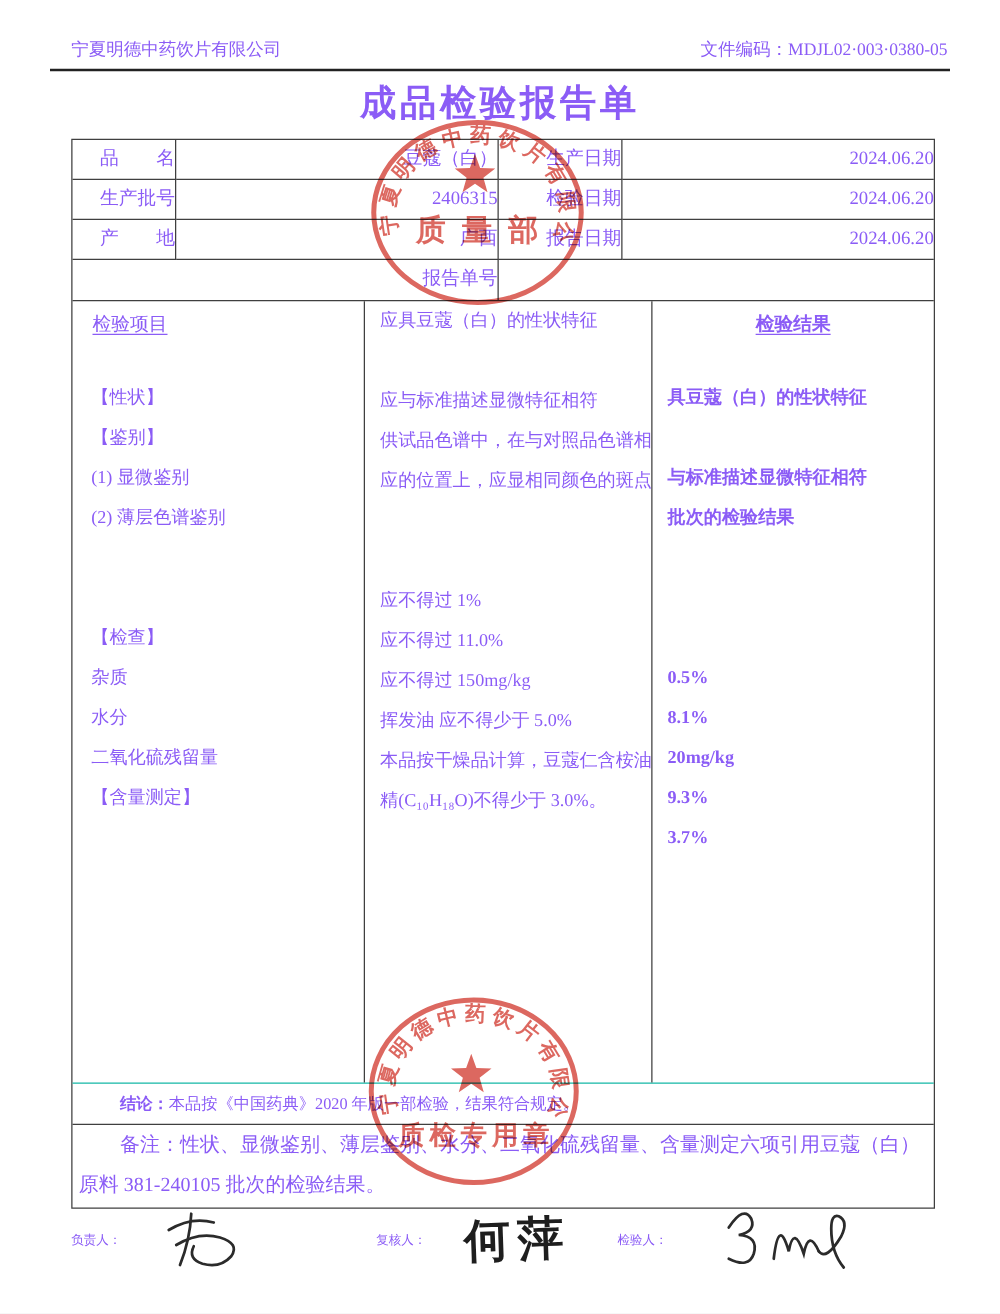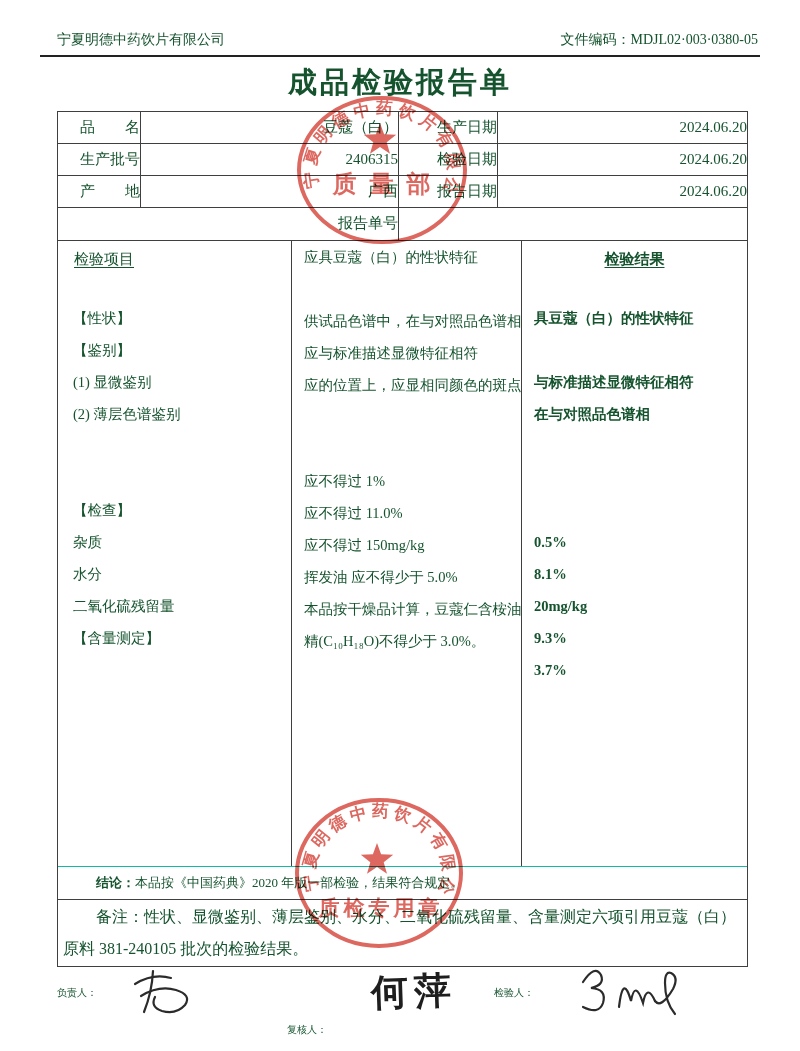--- a/index.html
+++ b/index.html
@@ -1,18 +1,18 @@
 <!DOCTYPE html>
 <html><head>
 <meta charset="utf-8">
 <style>
   * { margin:0; padding:0; box-sizing:border-box; }
   body { background:#e8e8e8; font-family:"Liberation Serif","DejaVu Serif",serif; }
   .page { position:relative; width:800px; height:1051px; background:#ffffff; margin:0 auto;
-          color:#14532d; overflow:hidden; }
+          color:#8b5cf6; overflow:hidden; }
 
   
   .doc-header { position:absolute; left:57px; right:42px; top:31px; display:flex;
                 justify-content:space-between; font-size:14px; }
   .header-rule { position:absolute; left:40px; right:40px; top:55px; border-top:2px solid #222; }
   .doc-title { position:absolute; left:0; right:0; top:63px; text-align:center;
                font-size:29px; font-weight:bold; letter-spacing:3px; }
 
   
   .doc-table { position:absolute; left:57px; top:111px; width:691px; height:856px;
@@ -109,40 +109,40 @@
             <div class="ins-line">二氧化硫残留量</div>
             <div class="ins-line">【含量测定】</div>
             <div class="ins-line">&nbsp;</div>
             <div class="ins-line">&nbsp;</div>
           </div>
       </div>
       <div class="mcol mcol2">
         <div class="col-body">
             <div class="ins-line">应具豆蔻（白）的性状特征</div>
             <div class="ins-line">&nbsp;</div>
+            <div class="ins-line">应与标准描述显微特征相符</div>
             <div class="ins-line">供试品色谱中，在与对照品色谱相</div>
-            <div class="ins-line">应与标准描述显微特征相符</div>
             <div class="ins-line">应的位置上，应显相同颜色的斑点</div>
             <div class="ins-line">&nbsp;</div>
             <div class="ins-line">&nbsp;</div>
             <div class="ins-line">应不得过 1%</div>
             <div class="ins-line">应不得过 11.0%</div>
             <div class="ins-line">应不得过 150mg/kg</div>
             <div class="ins-line">挥发油 应不得少于 5.0%</div>
             <div class="ins-line">本品按干燥品计算，豆蔻仁含桉油</div>
             <div class="ins-line">精(C₁₀H₁₈O)不得少于 3.0%。</div>
           </div>
       </div>
       <div class="mcol mcol3">
         <div class="mhead"><span>检验结果</span></div>
         <div class="col-body">
             <div class="ins-line">具豆蔻（白）的性状特征</div>
             <div class="ins-line">&nbsp;</div>
             <div class="ins-line">与标准描述显微特征相符</div>
-            <div class="ins-line">在与对照品色谱相</div>
+            <div class="ins-line">批次的检验结果</div>
             <div class="ins-line">&nbsp;</div>
             <div class="ins-line">&nbsp;</div>
             <div class="ins-line">&nbsp;</div>
             <div class="ins-line">0.5%</div>
             <div class="ins-line">8.1%</div>
             <div class="ins-line">20mg/kg</div>
             <div class="ins-line">9.3%</div>
             <div class="ins-line">3.7%</div>
             <div class="ins-line">&nbsp;</div>
           </div>
@@ -160,21 +160,21 @@
   <div class="sig-row">
     <span class="sig-label" style="left:0;">负责人：</span>
     <svg class="sig-svg" style="left:62px; top:-14px;" width="105" height="60" viewBox="0 0 105 60">
       <g fill="none" stroke="#2b2b2b" stroke-width="2.2" stroke-linecap="round">
         <path d="M16 20 Q34 9 52 14"></path>
         <path d="M34 7 Q33 28 25 48"></path>
         <path d="M22 32 Q40 21 57 26 Q73 31 66 41 Q57 51 43 47 Q31 43 36 33"></path>
       </g>
     </svg>
 
-    <span class="sig-label" style="left:230px;margin-top:37px;">复核人：</span>
+    <span class="sig-label" style="left:244px;">复核人：</span>
     <svg class="sig-svg" style="left:308px; top:-16px;" width="105" height="58" viewBox="0 0 105 58">
       <text x="6" y="42" font-size="37" letter-spacing="6" fill="#1e1e1e" font-weight="600" transform="rotate(-2 52 28)">何萍</text>
     </svg>
 
     <span class="sig-label" style="left:437px;">检验人：</span>
     <svg class="sig-svg" style="left:512px; top:-18px;" width="125" height="66" viewBox="0 0 125 66">
       <g fill="none" stroke="#2b2b2b" stroke-width="2.2" stroke-linecap="round">
         <path d="M14 22 Q26 4 32 15 Q36 25 22 28 Q38 29 34 43 Q30 55 14 47"></path>
         <path d="M50 47 Q54 13 62 41 Q66 19 74 43 Q78 23 86 41"></path>
         <path d="M86 41 Q92 49 104 29 Q110 17 102 13 Q96 11 96 23 Q96 42 106 54"></path>

